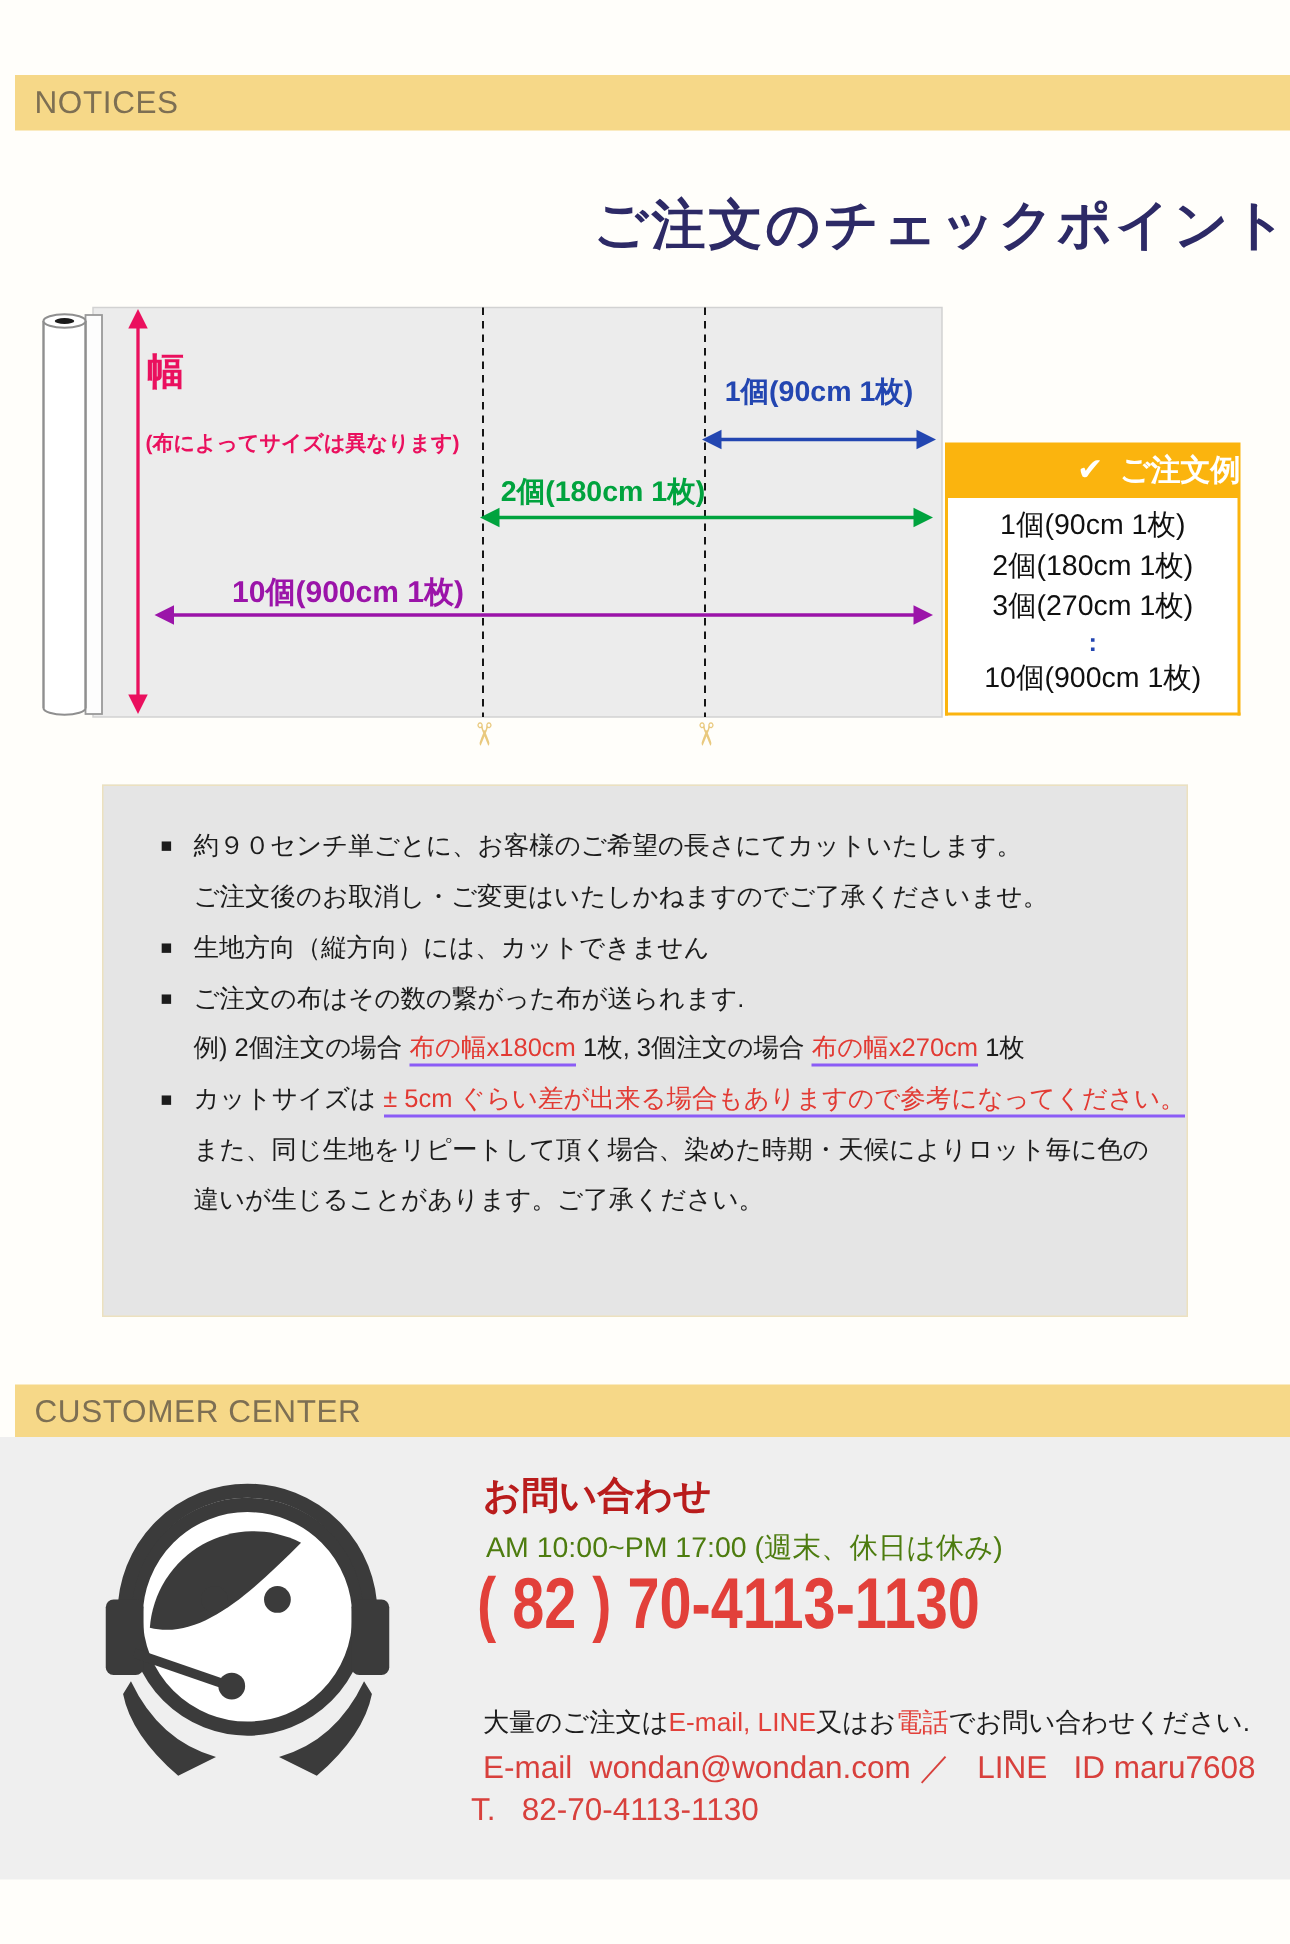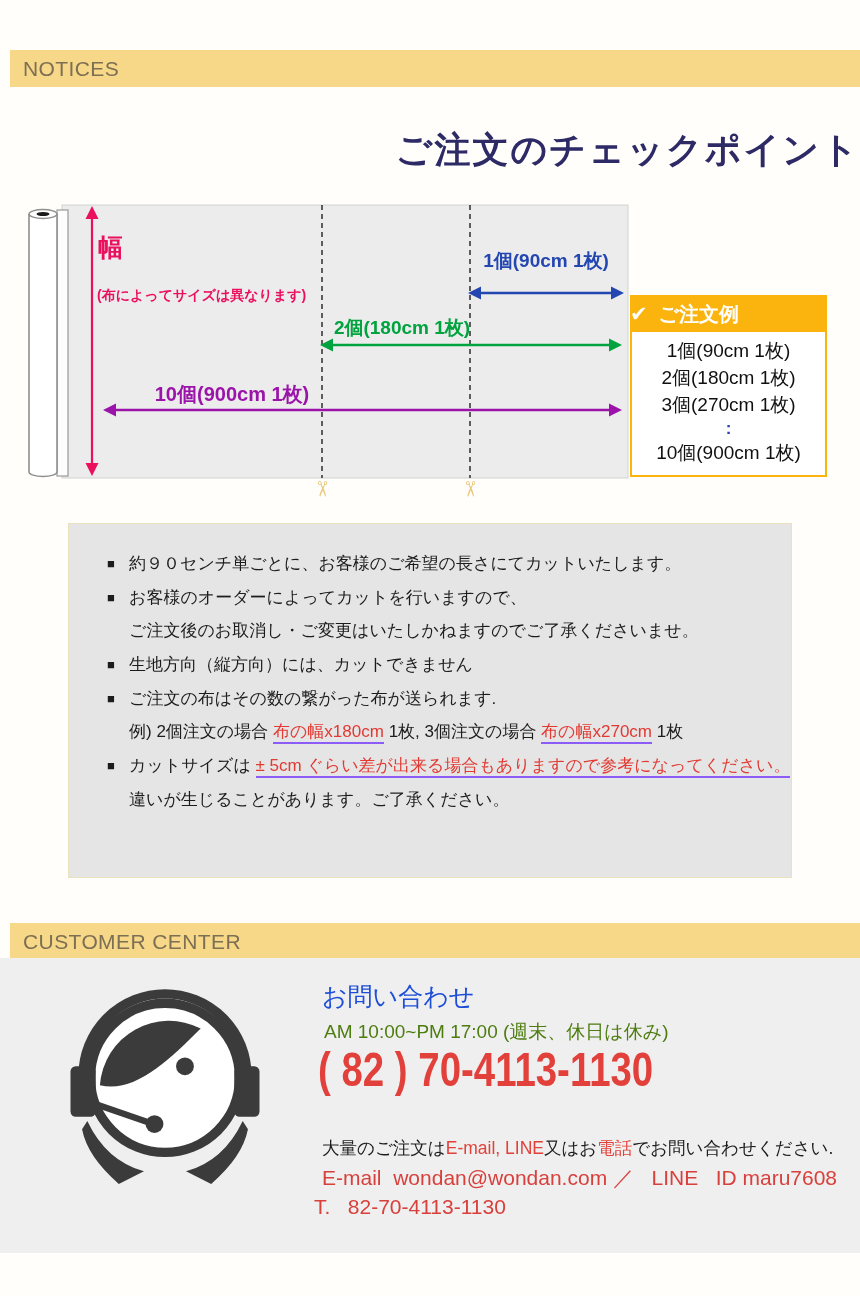--- a/index.html
+++ b/index.html
@@ -24,40 +24,40 @@
   .lbl-a1{left:546px;top:248px;transform:translateX(-50%);font-size:19px;color:#2346b1;font-weight:600;}
   .lbl-a2{left:402px;top:315px;transform:translateX(-50%);font-size:19px;color:#00a33e;font-weight:600;}
   .lbl-a10{left:232px;top:381px;transform:translateX(-50%);font-size:20px;color:#9b14a9;font-weight:600;}
   .scissors{position:absolute;z-index:2;top:477px;color:#e9c97e;font-size:21px;
             transform:translateX(-50%) rotate(90deg);}
   .scissors.s1{left:322px;}
   .scissors.s2{left:470px;}
 
   
   .order{position:absolute;left:630px;top:295px;width:197px;z-index:3;}
-  .order-head{background:#fbb40e;color:#fff;font-size:20px;font-weight:bold;text-align:left;
+  .order-head{background:#fbb40e;color:#fff;font-size:20px;font-weight:bold;text-align:right;
               height:37px;line-height:37px;}
   .order-head .chk{margin-right:11px;font-size:21px;vertical-align:0;}
   .order-body{background:#fff;border:2px solid #fbb40e;border-top:none;text-align:center;
               font-size:19px;color:#101010;padding:5px 0 9px;box-sizing:border-box;}
   .order-item{line-height:27px;white-space:nowrap;}
   .order-item.dots{color:#2346b1;font-weight:bold;font-size:17px;line-height:21px;}
 
   
   .nbox{position:absolute;left:68px;top:523px;width:724px;height:355px;background:#e5e5e5;
         border:1px solid #ece1bf;box-sizing:border-box;padding-top:23px;font-size:17px;z-index:2;}
   .nitem{margin-bottom:1px;}
   .nline{position:relative;line-height:33px;padding-left:60px;white-space:nowrap;}
   .nline.first::before{content:"■";position:absolute;left:38px;top:0;font-size:13px;}
   .ru{color:#e23a33;border-bottom:2px solid #8b5cf6;padding-bottom:1px;}
 
   
   .cpanel{position:absolute;left:0;top:958px;width:860px;height:295px;background:#efefef;z-index:1;}
   .cpanel .icon{position:absolute;left:60px;top:18px;}
-  .c-head{position:absolute;left:322px;top:22px;font-size:25px;font-weight:normal;color:#1d4ed8;}
+  .c-head{position:absolute;left:322px;top:22px;font-size:25px;font-weight:bold;color:#b91c1c;}
   .c-hours{position:absolute;left:324px;top:61px;font-size:19px;color:#4d7c0f;}
   .c-phone{position:absolute;left:318px;top:84px;font-size:48px;font-weight:bold;color:#e2403a;
            transform:scaleX(0.8);transform-origin:left top;white-space:pre;letter-spacing:0;}
   .c-desc1{position:absolute;left:322px;top:150px;font-size:17.5px;}
   .c-desc2{position:absolute;left:322px;top:178px;font-size:17.5px;}
   .c-desc2 .red{color:#e2403a;}
   .c-email{position:absolute;left:322px;top:206px;font-size:21px;color:#d8403c;white-space:pre;}
   .c-tel{position:absolute;left:314px;top:237px;font-size:21px;color:#d8403c;white-space:pre;}
 </style>
 </head>
@@ -125,23 +125,20 @@
     </div>
   </div>
 
   <div class="nbox">
     <div class="nitem">
       <div class="nline first">
         <span>約９０センチ単ごとに、お客様のご希望の長さにてカットいたします。</span>
       </div>
     </div>
     <div class="nitem">
-      <div class="nline first">
-        <span>お客様のオーダーによってカットを行いますので、</span>
-      </div>
       <div class="nline">
         <span>ご注文後のお取消し・ご変更はいたしかねますのでご了承くださいませ。</span>
       </div>
     </div>
     <div class="nitem">
       <div class="nline first">
         <span>生地方向（縦方向）には、カットできません</span>
       </div>
     </div>
     <div class="nitem">
@@ -151,20 +148,23 @@
       <div class="nline">
         <span>例) 2個注文の場合 </span><span class="ru">布の幅x180cm</span><span> 1枚, 3個注文の場合 </span><span class="ru">布の幅x270cm</span><span> 1枚</span>
       </div>
     </div>
     <div class="nitem">
       <div class="nline first">
         <span>カットサイズは </span><span class="ru">± 5cm ぐらい差が出来る場合もありますので参考になってください。</span>
       </div>
     </div>
     <div class="nitem">
+      <div class="nline">
+        <span>また、同じ生地をリピートして頂く場合、染めた時期・天候によりロット毎に色の</span>
+      </div>
       <div class="nline">
         <span>違いが生じることがあります。ご了承ください。</span>
       </div>
     </div>
   </div>
 
   <div class="banner customer">
     <span>CUSTOMER CENTER</span>
   </div>
 

